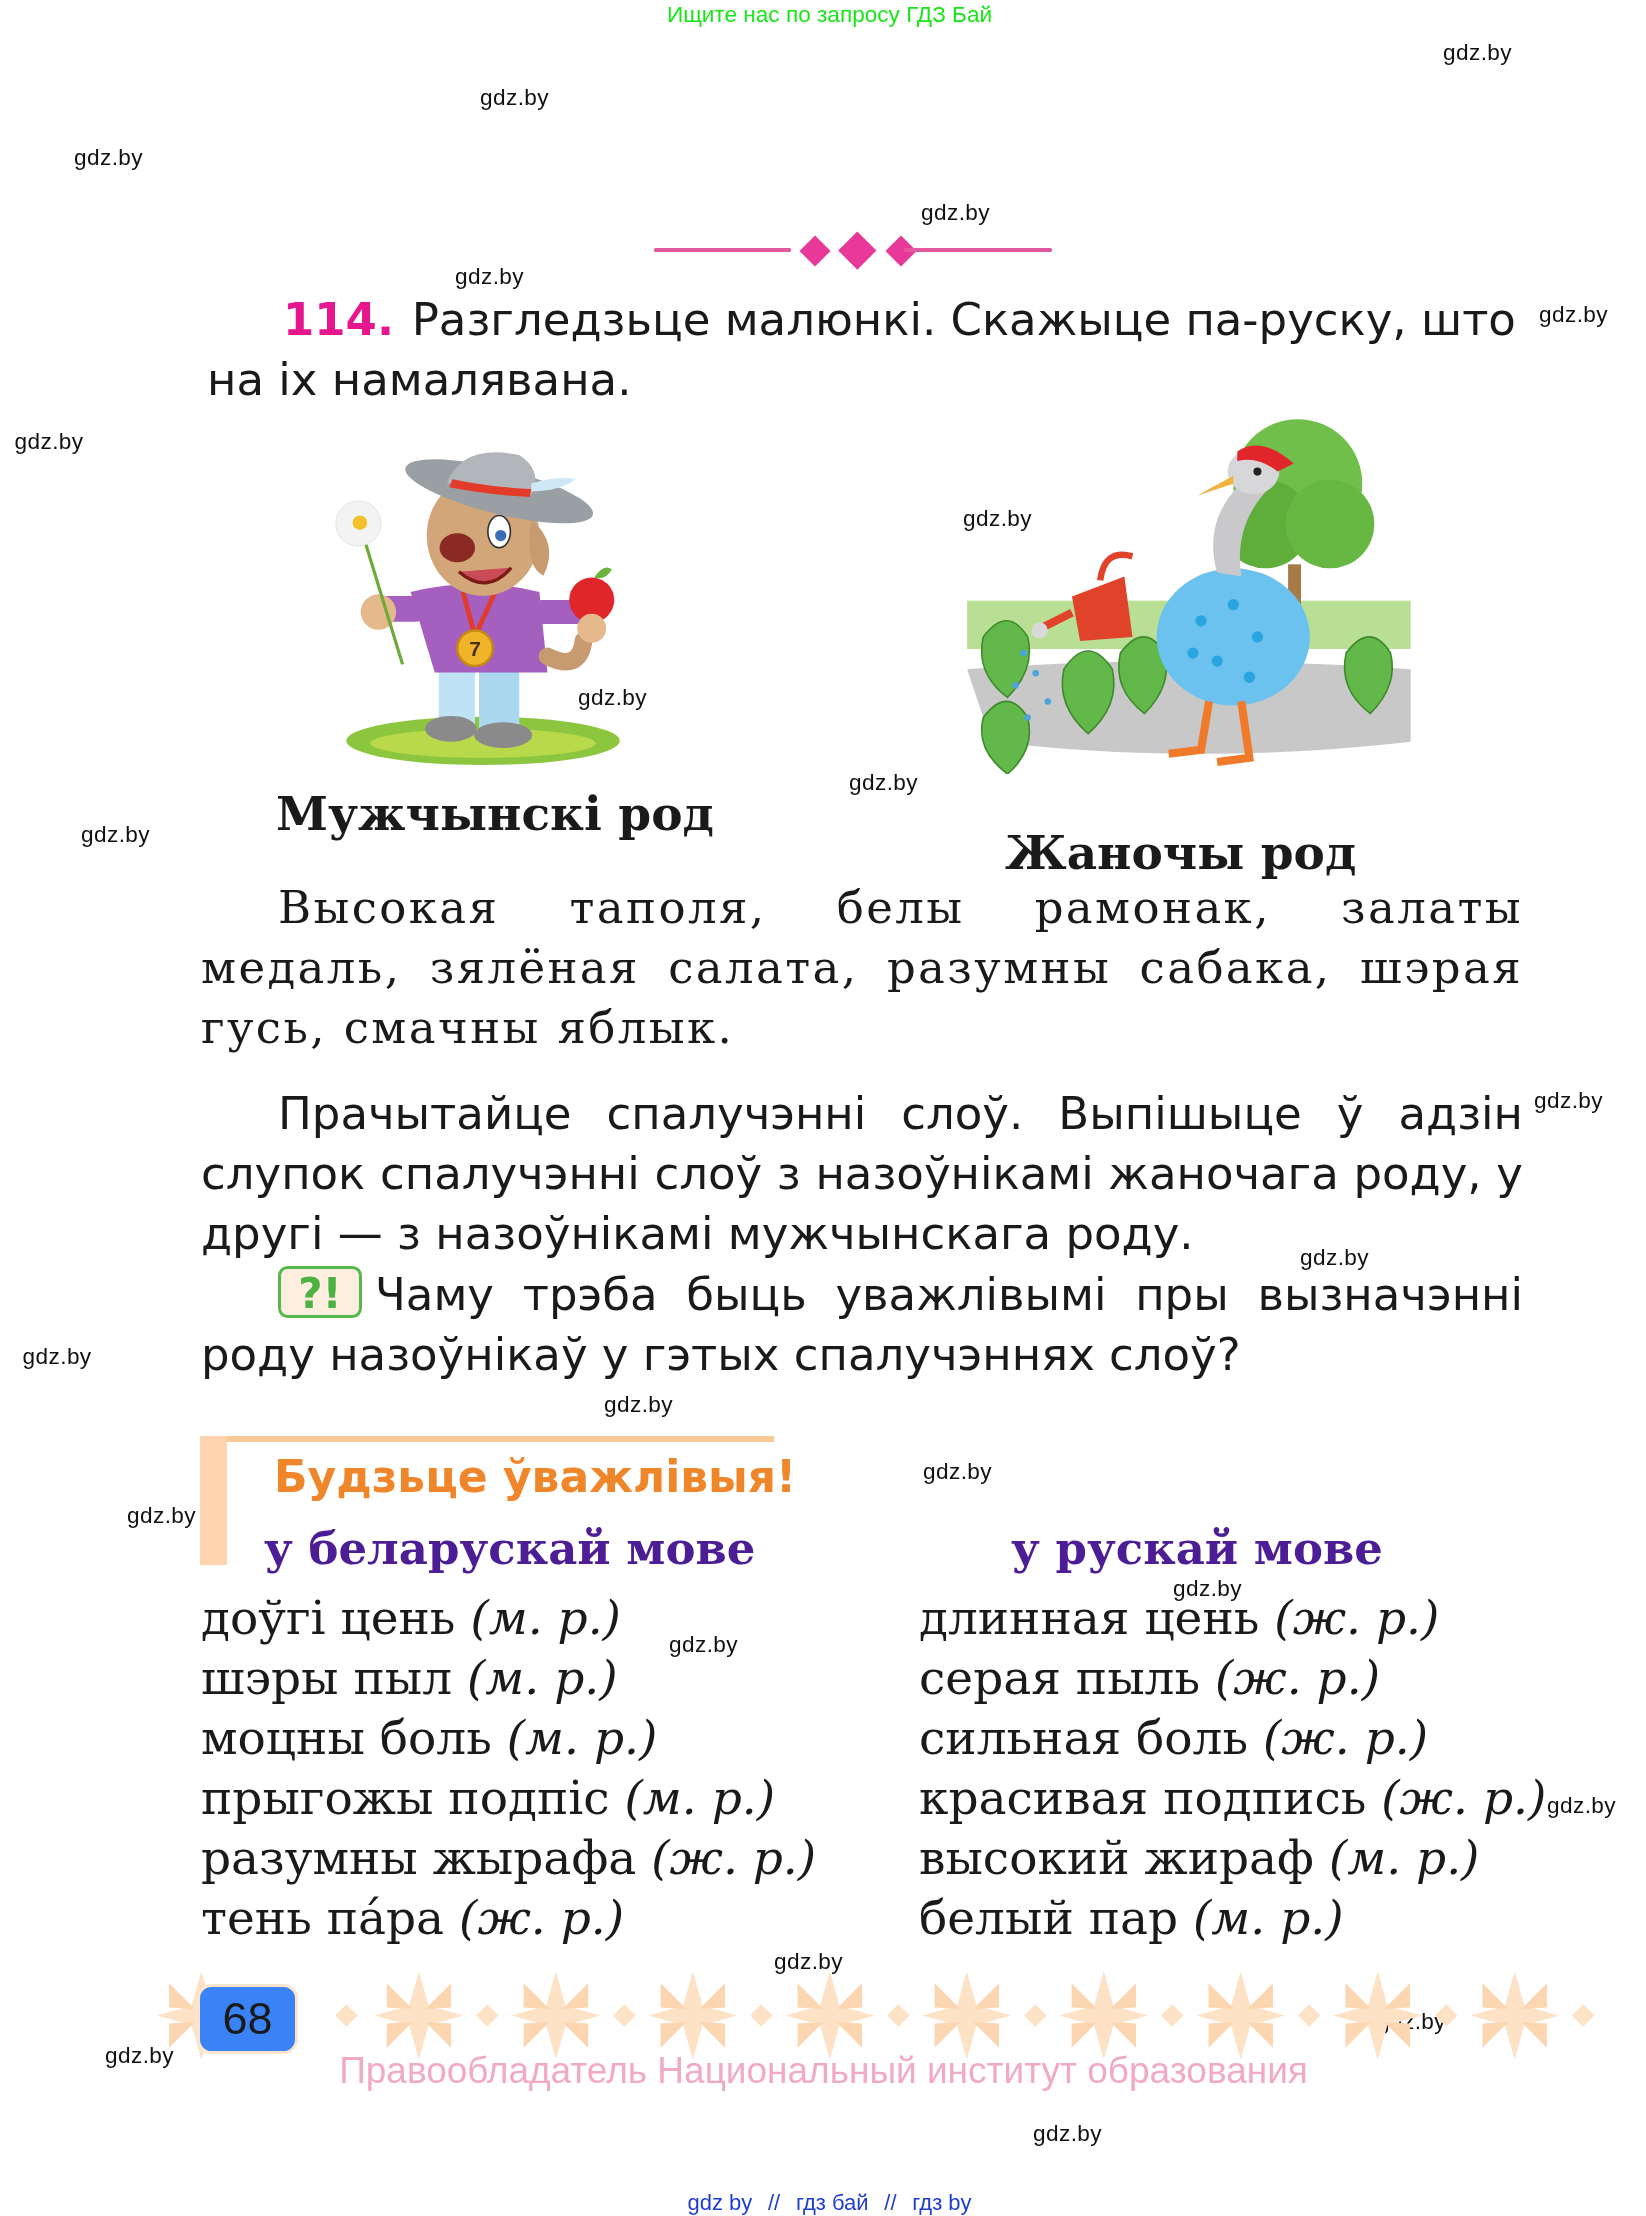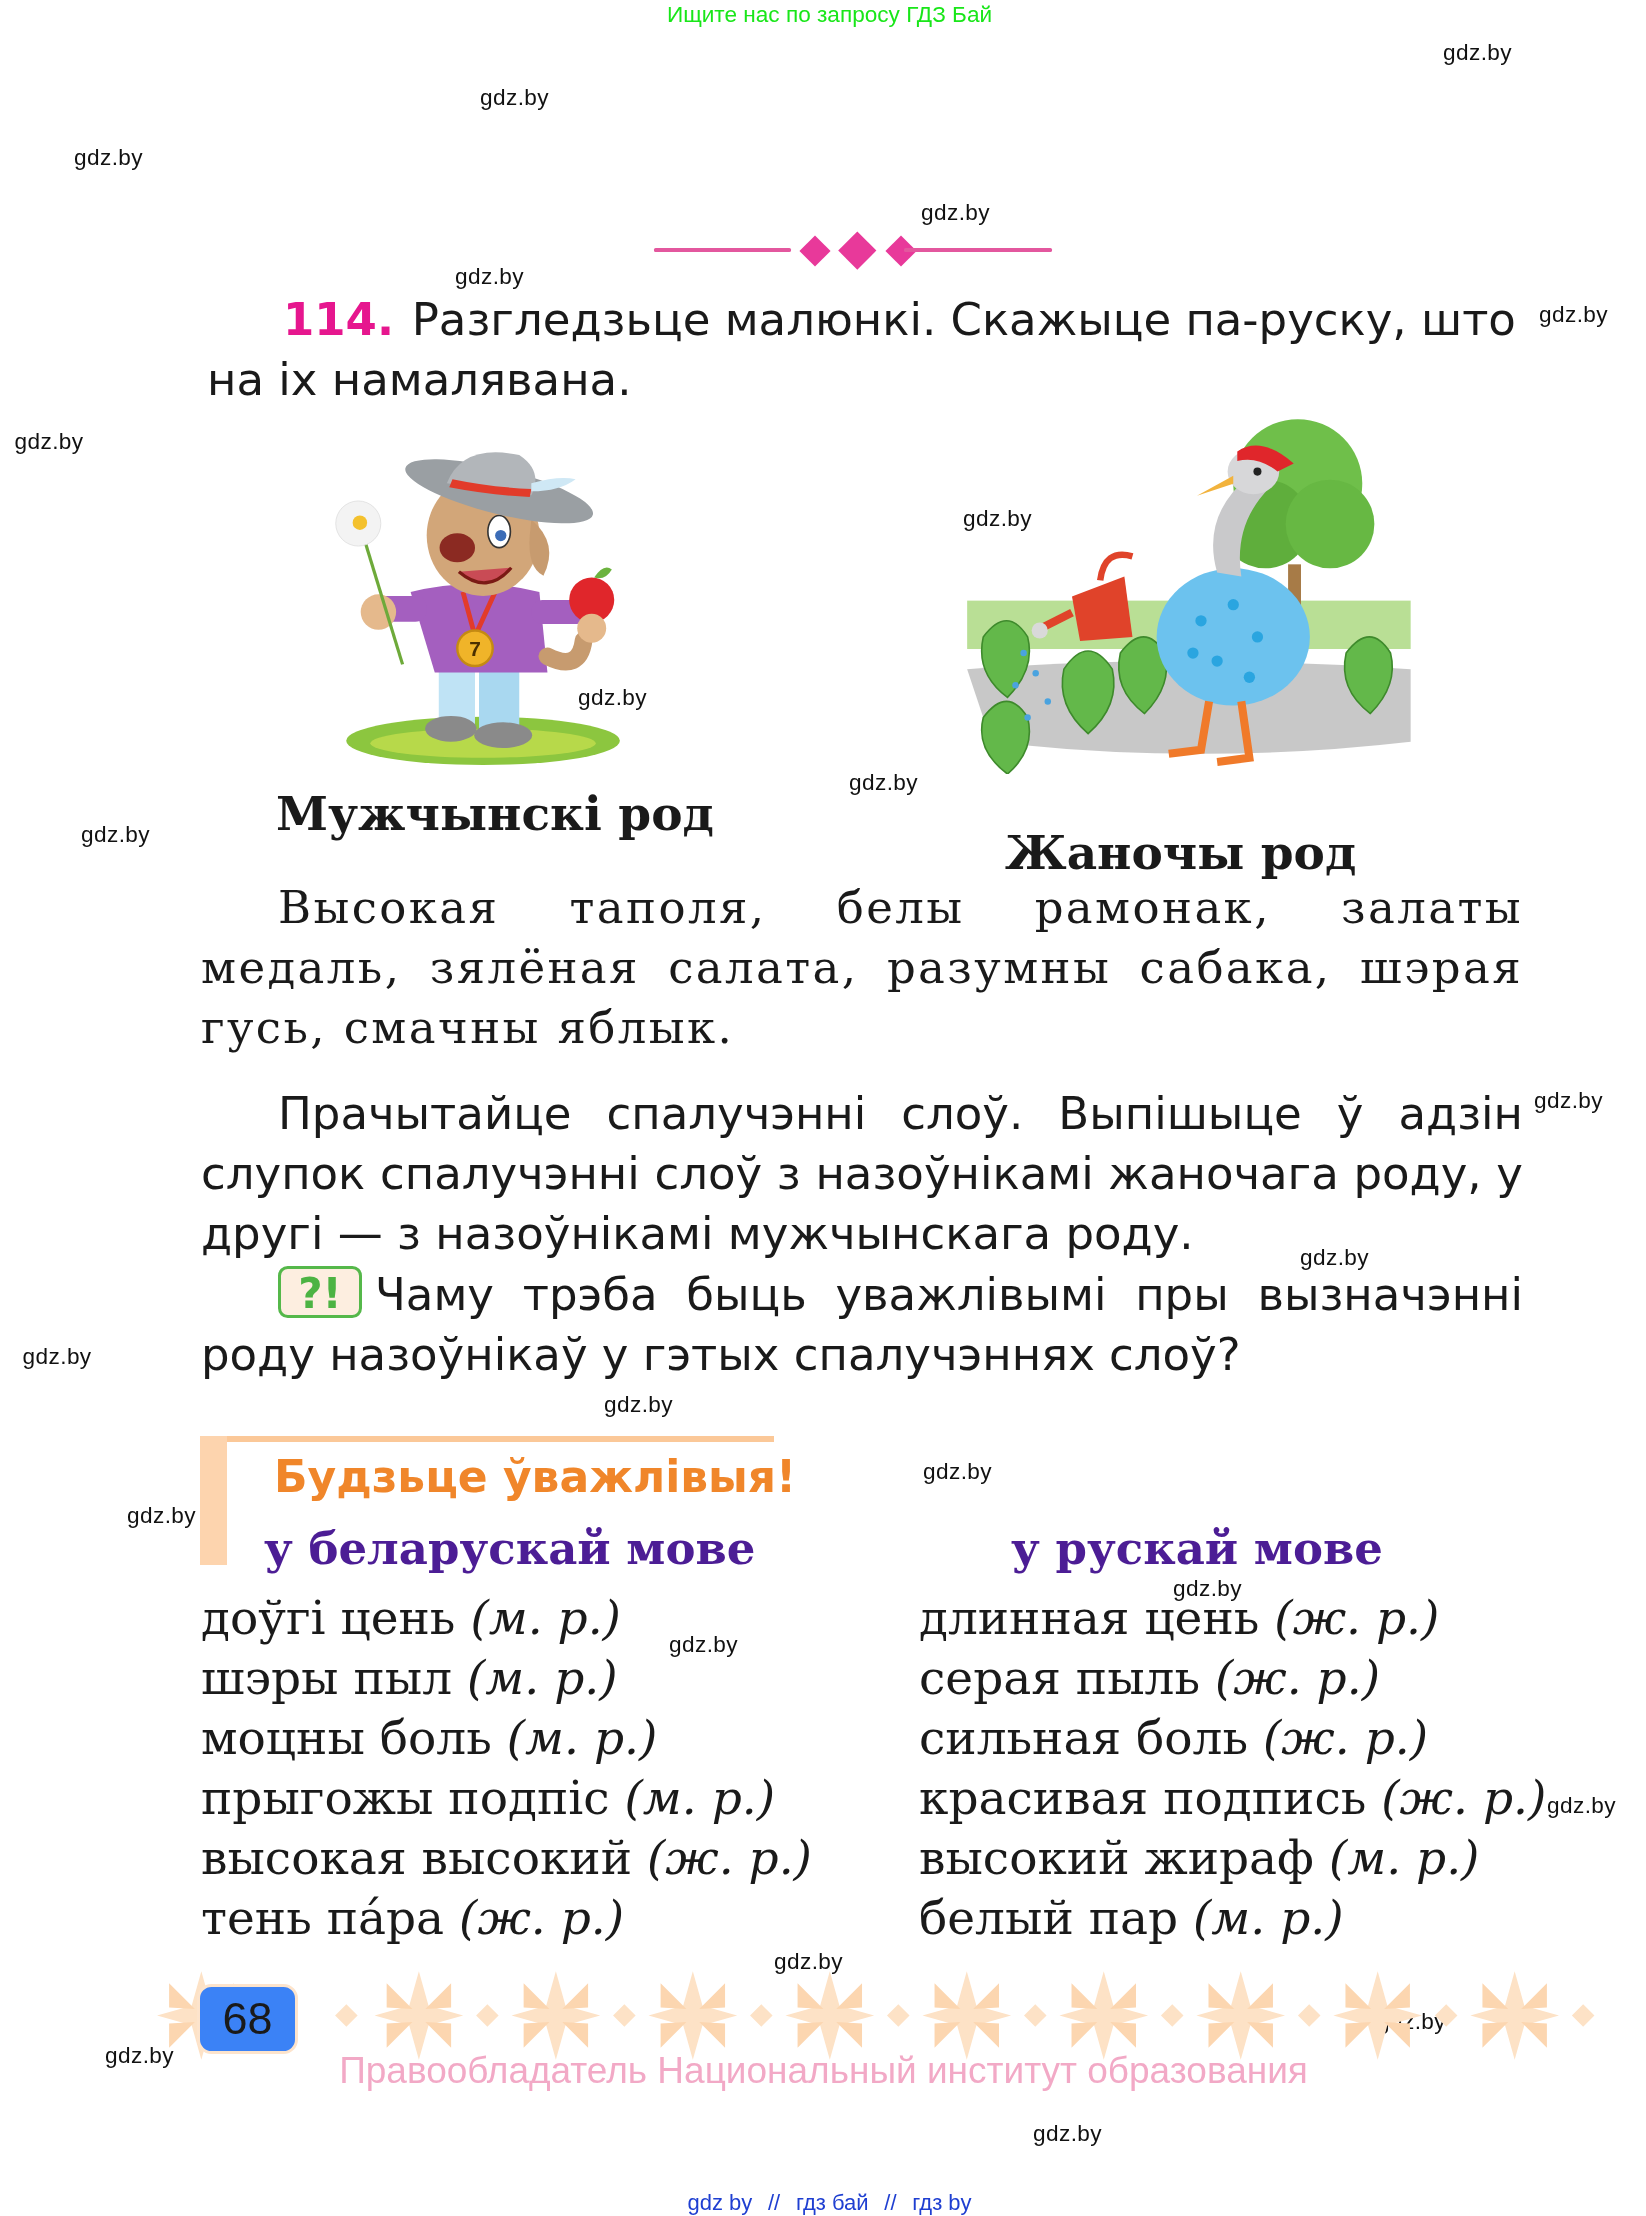--- a/index.html
+++ b/index.html
@@ -194,21 +194,21 @@
 <div class="attn-title sans">Будзьце ўважлівыя!</div>
 
 <div class="col-head serif" style="left:264px;">у беларускай мове</div>
 <div class="col-head serif" style="left:1011px;">у рускай мове</div>
 
 <div class="col serif" style="left:201px;">
   <div class="row"><span>доўгі цень</span> <span class="gen">(м. р.)</span></div>
   <div class="row"><span>шэры пыл</span> <span class="gen">(м. р.)</span></div>
   <div class="row"><span>моцны боль</span> <span class="gen">(м. р.)</span></div>
   <div class="row"><span>прыгожы подпіс</span> <span class="gen">(м. р.)</span></div>
-  <div class="row"><span>высокая высокий</span> <span class="gen">(ж. р.)</span></div>
+  <div class="row"><span>разумны жырафа</span> <span class="gen">(ж. р.)</span></div>
   <div class="row"><span>тень па́ра</span> <span class="gen">(ж. р.)</span></div>
 </div>
 
 <div class="col serif" style="left:919px;">
   <div class="row"><span>длинная цень</span> <span class="gen">(ж. р.)</span></div>
   <div class="row"><span>серая пыль</span> <span class="gen">(ж. р.)</span></div>
   <div class="row"><span>сильная боль</span> <span class="gen">(ж. р.)</span></div>
   <div class="row"><span>красивая подпись</span> <span class="gen">(ж. р.)</span></div>
   <div class="row"><span>высокий жираф</span> <span class="gen">(м. р.)</span></div>
   <div class="row"><span>белый пар</span> <span class="gen">(м. р.)</span></div>

